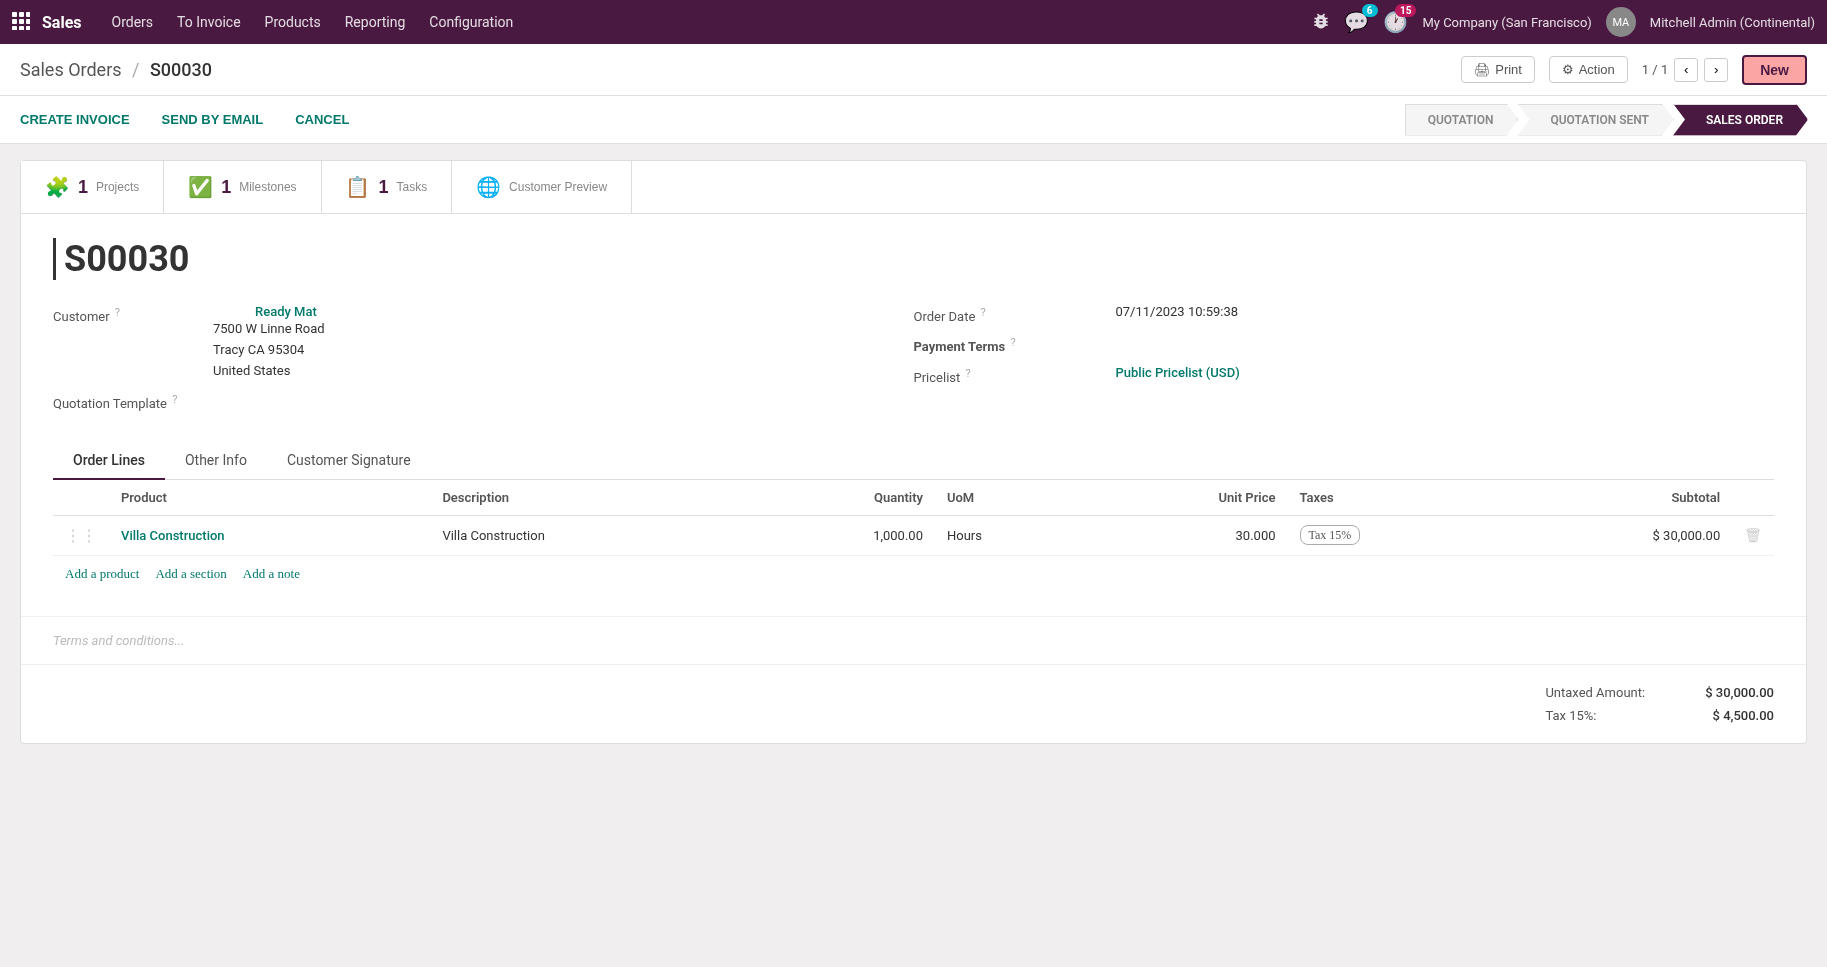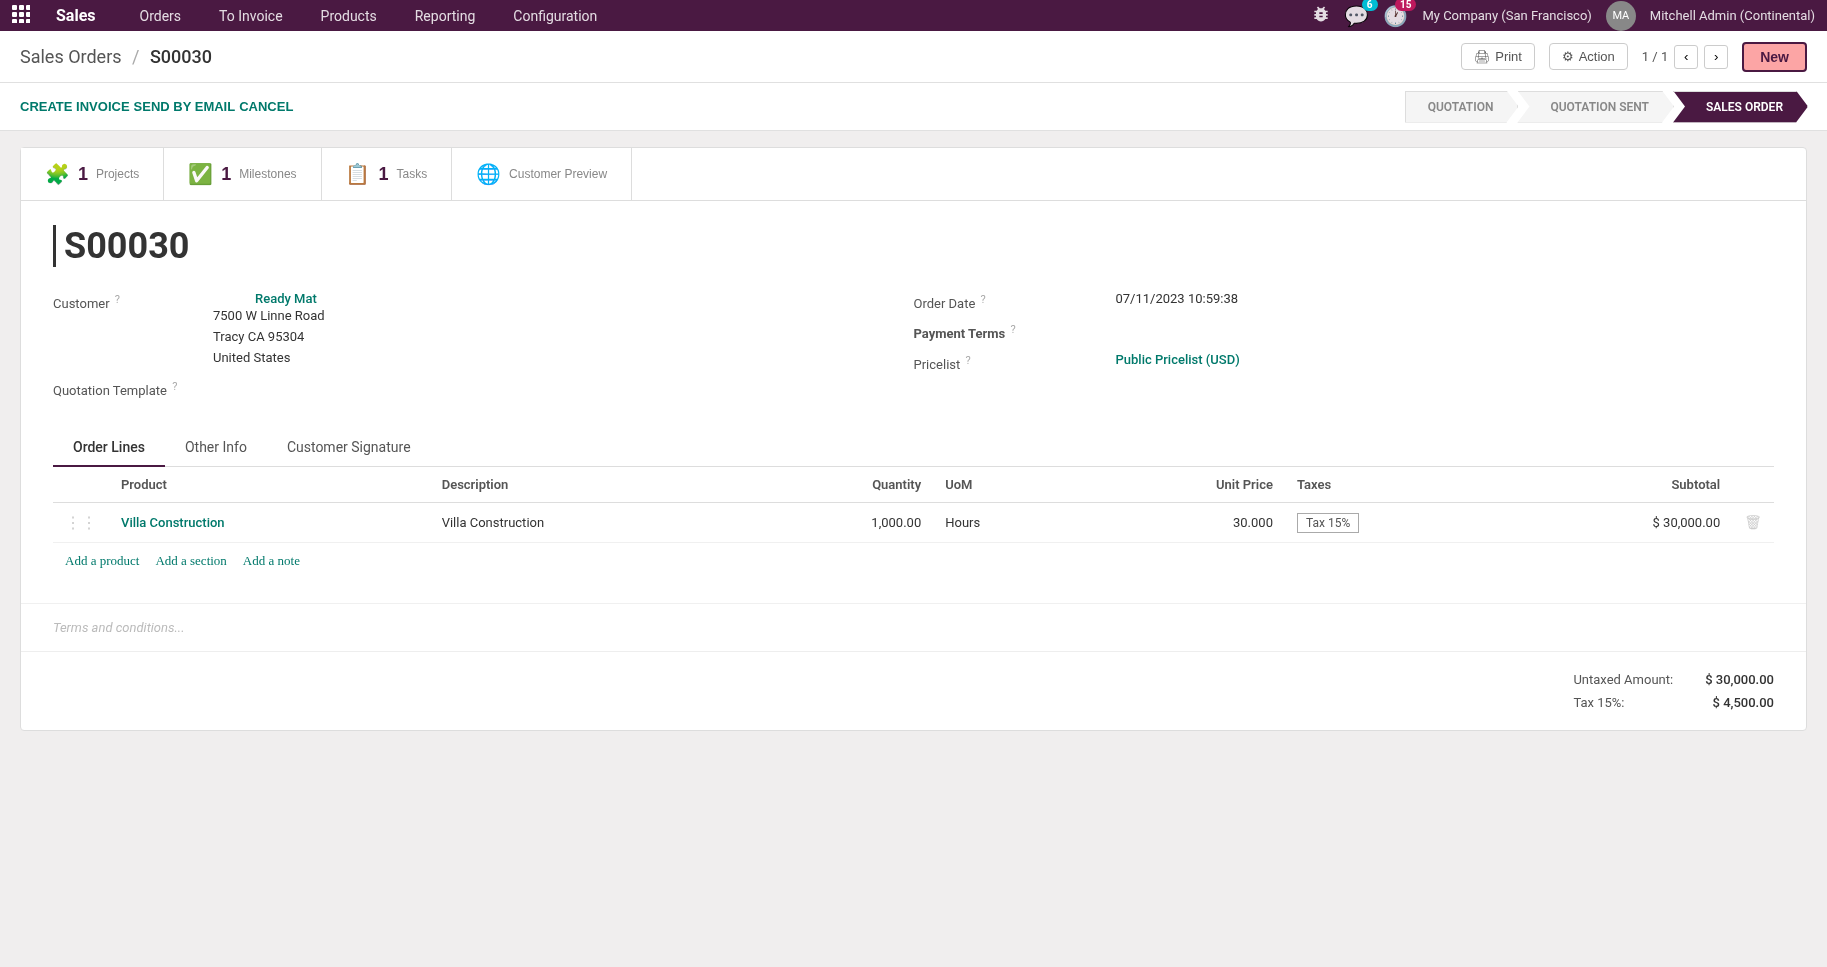--- a/index.html
+++ b/index.html
@@ -5,22 +5,22 @@
     * { box-sizing: border-box; margin: 0; padding: 0; }
     body { font-family: -apple-system, BlinkMacSystemFont, 'Segoe UI', Roboto, sans-serif; font-size: 14px; background: #f0eeee; color: #333; }
 
     
     .topnav {
       background: #4a1942;
       color: white;
       display: flex;
       align-items: center;
       padding: 0 12px;
-      height: 31px;
-      gap: 18px;
+      height: 44px;
+      gap: 4px;
     }
     .topnav-grid-icon { margin-right: 8px; cursor: pointer; }
     .topnav-brand { font-size: 16px; font-weight: bold; margin-right: 16px; }
     .topnav-item { color: rgba(255,255,255,0.85); padding: 4px 10px; cursor: pointer; font-size: 14px; border-radius: 4px; }
     .topnav-spacer { flex: 1; }
     .topnav-right { display: flex; align-items: center; gap: 14px; }
     .topnav-badge-btn { position: relative; cursor: pointer; color: rgba(255,255,255,0.85); }
     .badge { background: #00bcd4; color: white; font-size: 10px; border-radius: 10px; padding: 1px 5px; position: absolute; top: -6px; right: -8px; font-weight: bold; }
     .badge.orange { background: #be185d; }
     .topnav-company { color: rgba(255,255,255,0.85); font-size: 13px; }
@@ -49,21 +49,21 @@
     
     .actionbar {
       background: white;
       border-bottom: 1px solid #e0e0e0;
       padding: 0 20px;
       height: 48px;
       display: flex;
       align-items: center;
       justify-content: space-between;
     }
-    .actionbar-left { display: flex; gap: 4px; }
+    .actionbar-left { display: flex; gap: 32px; }
     .actionbar-btn { background: none; border: none; color: #00796b; font-weight: bold; font-size: 13px; cursor: pointer; padding: 4px 0; }
 
     
     .pipeline { display: flex; align-items: center; }
     .pipeline-step {
       padding: 8px 24px 8px 32px;
       font-size: 12px;
       font-weight: 600;
       color: #888;
       background: #f5f5f5;
@@ -121,40 +121,40 @@
     .tab { padding: 10px 20px; cursor: pointer; font-size: 14px; color: #555; border-bottom: 2px solid transparent; margin-bottom: -1px; }
     .tab.active { color: #333; border-bottom: 2px solid #4a1942; font-weight: 500; }
 
     
     .order-table { width: 100%; border-collapse: collapse; margin-top: 0; }
     .order-table th { text-align: left; padding: 10px 12px; font-size: 13px; font-weight: 600; color: #555; border-bottom: 1px solid #ddd; }
     .order-table th.right { text-align: right; }
     .order-table td { padding: 10px 12px; font-size: 13px; border-bottom: 1px solid #f0f0f0; vertical-align: middle; }
     .order-table td.right { text-align: right; }
     .order-table .product-link { color: #00796b; cursor: pointer; font-weight: 500; }
-    .tax-badge { border: 1px solid #aaa; border-radius: 0; padding: 2px 8px; font-size: 12px; color: #555; }
+    .tax-badge { border: 1px solid #aaa; border-radius: 8px; padding: 2px 8px; font-size: 12px; color: #555; font-family: Liberation Serif, serif; }
     .drag-handle { color: #ccc; font-size: 16px; cursor: grab; }
     .delete-btn { color: #ccc; cursor: pointer; font-size: 14px; }
 
     
     .add-links { padding: 10px 12px; display: flex; gap: 16px; font-family: Liberation Serif, serif; }
     .add-link { color: #00796b; cursor: pointer; font-size: 13px; font-weight: 500; }
 
     
     .terms-area { padding: 16px 32px; color: #bbb; font-size: 13px; min-height: 40px; border-top: 1px solid #f0f0f0; }
 
     
     .totals-section {
       display: flex;
       justify-content: flex-end;
       padding: 16px 32px;
       border-top: 1px solid #eee;
     }
     .totals-table { font-size: 13px; }
-    .totals-row { display: flex; justify-content: space-between; gap: 32px; padding: 4px 0; color: #555; }
+    .totals-row { display: flex; justify-content: space-between; gap: 60px; padding: 4px 0; color: #555; }
     .totals-row .t-label { color: #555; }
     .totals-row .t-value { color: #333; font-weight: 500; text-align: right; }
   </style>
 </head>
 <body>
 
 <nav class="topnav">
   <div class="topnav-grid-icon">
     <svg width="18" height="18" viewBox="0 0 18 18" fill="white">
       <rect x="0" y="0" width="5" height="5" rx="1"></rect>

